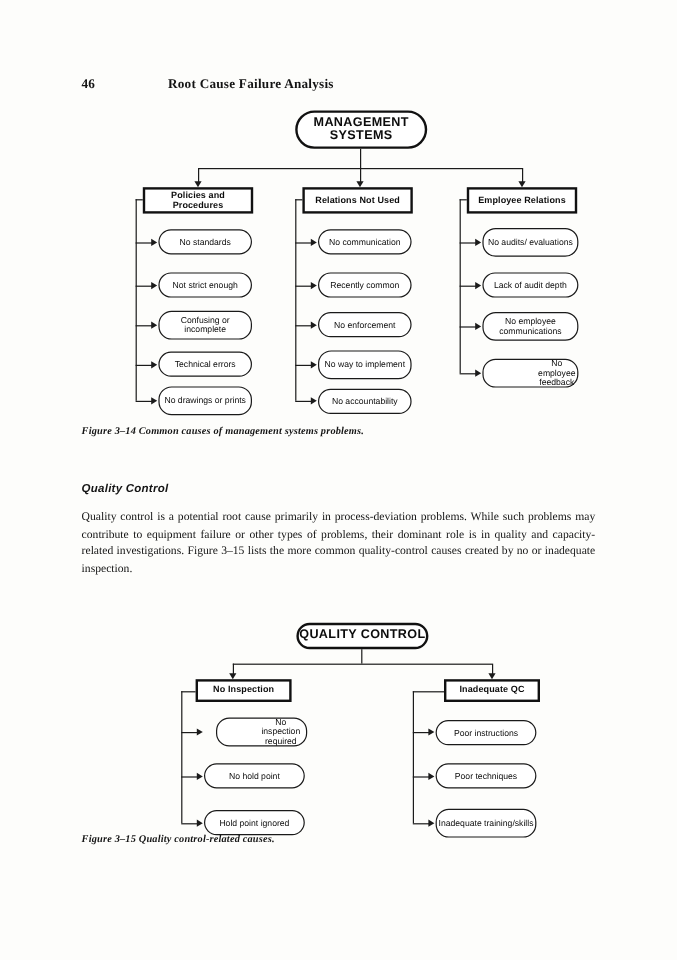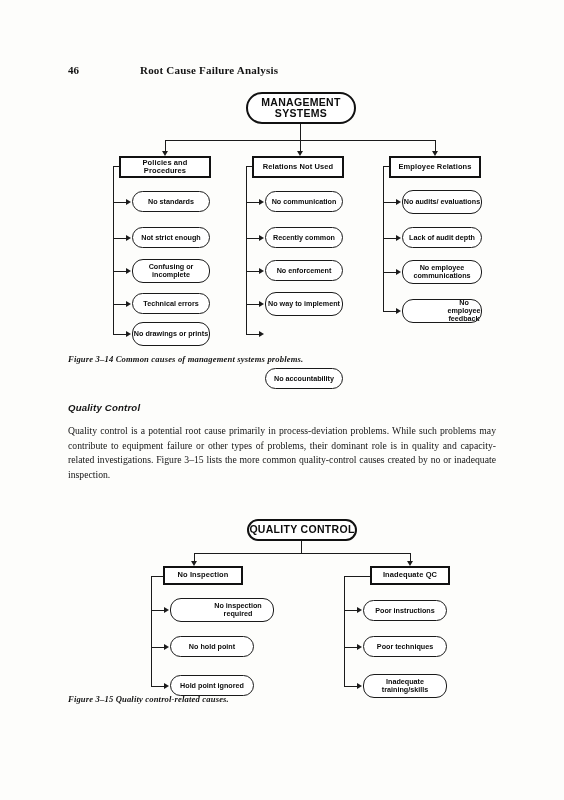--- a/index.html
+++ b/index.html
@@ -48,21 +48,20 @@
     font-weight:bold;
     font-size:7.5px;
     letter-spacing:.1px;
   }
   
   .node.leaf{
     border:1.2px solid #1a1a1a;
     border-radius:11px;
     font-size:7.2px;
     letter-spacing:0;
-    font-weight:bold;
   }
   .node.leaf.two-line{font-size:7.2px;}
 
   
   .ln{position:absolute;background:#1b1b1b;}
   .ln.h{height:1.3px;}
   .ln.v{width:1.3px;}
   .arr-d{position:absolute;width:0;height:0;border-left:3.6px solid transparent;border-right:3.6px solid transparent;border-top:5.4px solid #1b1b1b;}
   .arr-r{position:absolute;width:0;height:0;border-top:3.4px solid transparent;border-bottom:3.4px solid transparent;border-left:5.2px solid #1b1b1b;}
 
@@ -151,21 +150,21 @@
     <div class="ln h" style="left:246px;top:183px;width:15px;"></div>
     <div class="arr-r" style="left:259px;top:179.6px;"></div>
     <div class="node leaf" style="left:265px;top:172px;width:78px;height:21px;">No enforcement</div>
 
     <div class="ln h" style="left:246px;top:216px;width:15px;"></div>
     <div class="arr-r" style="left:259px;top:212.6px;"></div>
     <div class="node leaf two-line" style="left:265px;top:204px;width:78px;height:24px;">No way to implement</div>
 
     <div class="ln h" style="left:246px;top:246px;width:15px;"></div>
     <div class="arr-r" style="left:259px;top:242.6px;"></div>
-    <div class="node leaf" style="left:265px;top:236px;width:78px;height:21px;margin-top:44px;">No accountability</div>
+    <div class="node leaf" style="left:265px;top:236px;width:78px;height:21px;">No accountability</div>
 
     <div class="node cat" style="left:389px;top:68px;width:92px;height:22px;">Employee Relations</div>
     <div class="ln v" style="left:383px;top:78px;height:145px;"></div>
     <div class="ln h" style="left:383px;top:78px;width:6px;"></div>
 
     <div class="ln h" style="left:383px;top:114px;width:15px;"></div>
     <div class="arr-r" style="left:396px;top:110.6px;"></div>
     <div class="node leaf two-line" style="left:402px;top:102px;width:80px;height:24px;">No audits/ evaluations</div>
 
     <div class="ln h" style="left:383px;top:150px;width:15px;"></div>
@@ -196,21 +195,21 @@
     <div class="arr-d" style="left:190.5px;top:46px;"></div>
     <div class="ln v" style="left:410px;top:38px;height:10px;"></div>
     <div class="arr-d" style="left:406.5px;top:46px;"></div>
 
     <div class="node cat" style="left:163px;top:51px;width:80px;height:19px;">No Inspection</div>
     <div class="ln v" style="left:151px;top:61px;height:110px;"></div>
     <div class="ln h" style="left:151px;top:61px;width:12px;"></div>
 
     <div class="ln h" style="left:151px;top:95px;width:15px;"></div>
     <div class="arr-r" style="left:164px;top:91.6px;"></div>
-    <div class="node leaf two-line" style="left:170px;top:83px;width:104px;height:24px;padding-left:32px;">No inspection required</div>
+    <div class="node leaf two-line" style="left:180px;top:83px;width:76px;height:24px;padding-left:32px;">No inspection required</div>
 
     <div class="ln h" style="left:151px;top:132px;width:15px;"></div>
     <div class="arr-r" style="left:164px;top:128.6px;"></div>
     <div class="node leaf" style="left:170px;top:121px;width:84px;height:21px;">No hold point</div>
 
     <div class="ln h" style="left:151px;top:171px;width:15px;"></div>
     <div class="arr-r" style="left:164px;top:167.6px;"></div>
     <div class="node leaf" style="left:170px;top:160px;width:84px;height:21px;">Hold point ignored</div>
 
     <div class="node cat" style="left:370px;top:51px;width:80px;height:19px;">Inadequate QC</div>

